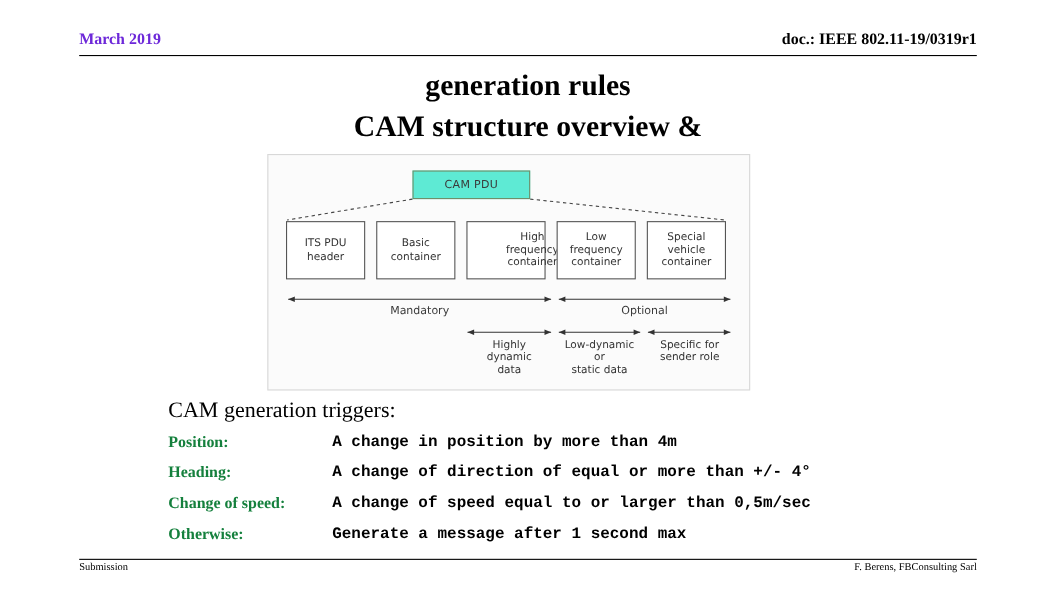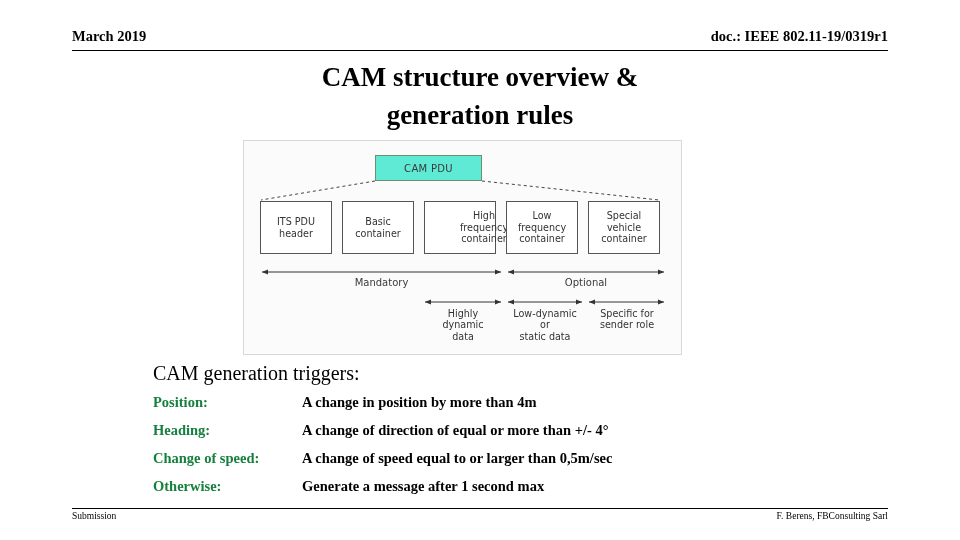--- a/index.html
+++ b/index.html
@@ -5,21 +5,21 @@
   html,body{margin:0;padding:0;}
   body{
     width:960px;height:540px;background:#ffffff;overflow:hidden;
     font-family:"Liberation Serif", serif;
     -webkit-font-smoothing:antialiased;
   }
   .slide{position:relative;width:960px;height:540px;}
 
   
   .hdr{position:absolute;left:72px;top:28px;width:816px;height:24px;}
-  .hdr-left{position:absolute;left:0;top:0;font-size:14.5px;font-weight:bold;color:#000000;letter-spacing:0px;}
+  .hdr-left{position:absolute;left:0;top:0;font-size:14.5px;font-weight:bold;color:#6d28d9;letter-spacing:0px;}
   .hdr-right{position:absolute;right:0;top:0;font-size:14.5px;font-weight:bold;color:#000;white-space:nowrap;}
   .hdr-rule{position:absolute;left:0;top:22px;width:816px;height:0;border-top:1.6px solid #000;}
 
   
   .title{
     position:absolute;left:160px;top:58px;width:640px;
     text-align:center;font-size:27px;font-weight:bold;line-height:38px;color:#000;
   }
 
   
@@ -54,42 +54,42 @@
   }
 
   
   .sec-title{
     position:absolute;left:153px;top:362px;font-size:20px;color:#000;
     font-weight:normal;letter-spacing:0px;
   }
   .rows{position:absolute;left:153px;top:394px;width:700px;}
   .row{position:relative;height:28px;}
   .row .lbl{position:absolute;left:0;top:0;font-size:14.5px;font-weight:bold;color:#15803d;white-space:nowrap;}
-  .row .val{position:absolute;left:149px;top:0;font-size:14.5px;font-weight:bold;color:#000;white-space:nowrap;}
+  .row .val{position:absolute;left:149px;top:0;font-size:14.5px;font-weight:bold;color:#000;white-space:nowrap;font-family:Liberation Mono, monospace;}
 
   
   .ftr{position:absolute;left:72px;top:508px;width:816px;height:22px;}
   .ftr-rule{position:absolute;left:0;top:0;width:816px;height:0;border-top:1.4px solid #000;}
   .ftr-left{position:absolute;left:0;top:3px;font-size:9.5px;color:#000;}
   .ftr-right{position:absolute;right:0;top:3px;font-size:9.5px;color:#000;white-space:nowrap;}
 </style>
 </head>
 <body>
 
 <div class="slide">
 
   <div class="hdr">
     <div class="hdr-left">March 2019</div>
     <div class="hdr-right">doc.: IEEE 802.11-19/0319r1</div>
     <div class="hdr-rule"></div>
   </div>
 
   <div class="title">
+    <div>generation rules</div>
     <div>CAM structure overview &amp;</div>
-    <div>generation rules</div>
   </div>
 
   <div class="fig">
     <div class="fig-inner">
 
       <svg width="437" height="213">
 
         <polyline points="131,40 17,59" fill="none" stroke="#444" stroke-width="1" stroke-dasharray="3,3"></polyline>
         <polyline points="238,40 415,59" fill="none" stroke="#444" stroke-width="1" stroke-dasharray="3,3"></polyline>
 

